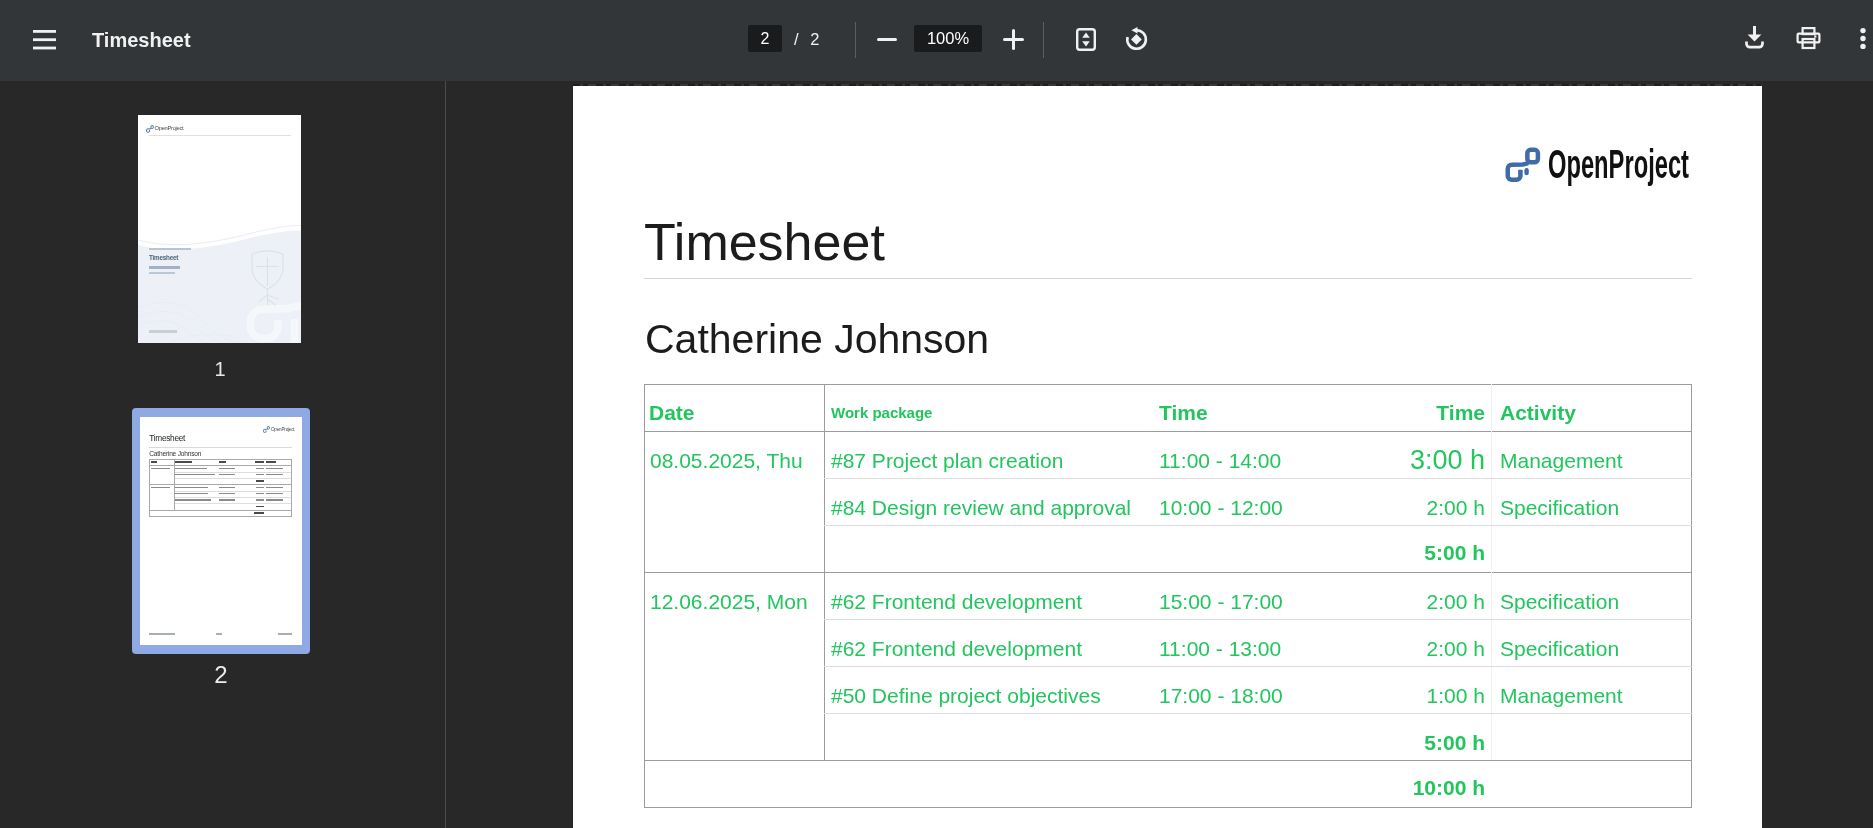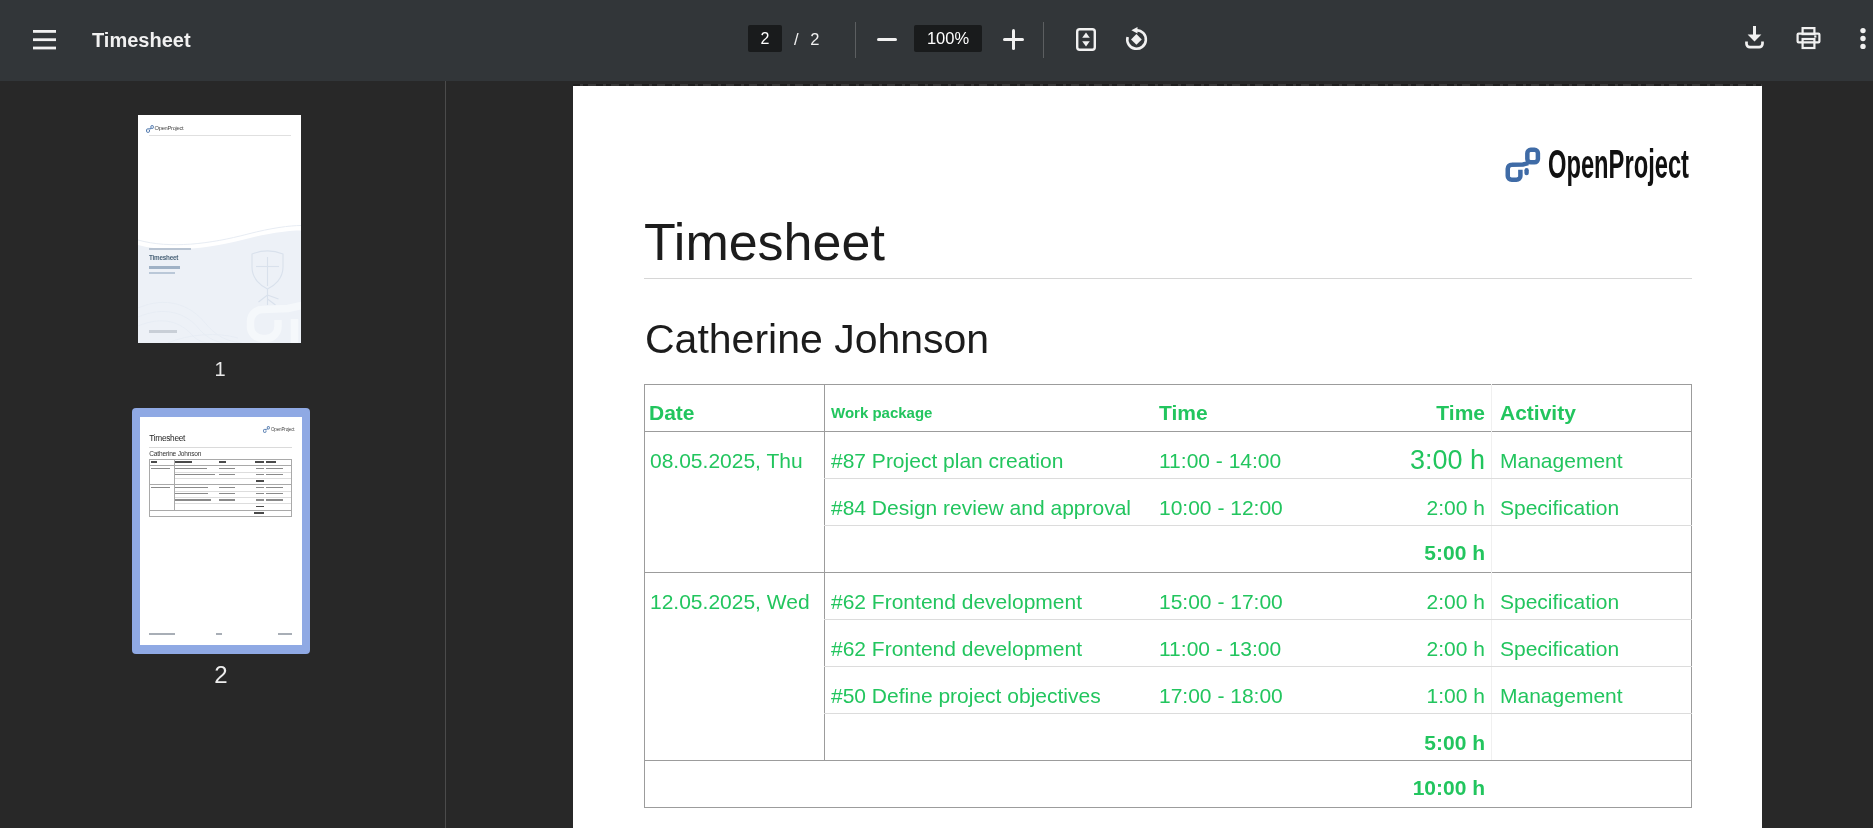--- a/index.html
+++ b/index.html
@@ -196,21 +196,21 @@
 <div class="txt" style="left:1285px;top:449.5px;width:200px;text-align:right;font-size:27px;line-height:21px;">3:00 h</div>
 <div class="txt" style="left:1500px;top:449.5px;font-size:21px;line-height:21px;">Management</div>
 
 <div class="txt" style="left:831px;top:496.5px;font-size:21px;line-height:21px;">#84 Design review and approval</div>
 <div class="txt" style="left:1159px;top:496.5px;font-size:21px;line-height:21px;">10:00 - 12:00</div>
 <div class="txt" style="left:1285px;top:496.5px;width:200px;text-align:right;font-size:21px;line-height:21px;">2:00 h</div>
 <div class="txt" style="left:1500px;top:496.5px;font-size:21px;line-height:21px;">Specification</div>
 
 <div class="txt" style="left:1285px;top:541.5px;width:200px;text-align:right;font-size:21px;line-height:21px;font-weight:bold;">5:00 h</div>
 
-<div class="txt" style="left:650px;top:590.5px;font-size:21px;line-height:21px;">12.05.2025, Wed</div>
+<div class="txt" style="left:650px;top:590.5px;font-size:21px;line-height:21px;">12.06.2025, Mon</div>
 <div class="txt" style="left:831px;top:590.5px;font-size:21px;line-height:21px;">#62 Frontend development</div>
 <div class="txt" style="left:1159px;top:590.5px;font-size:21px;line-height:21px;">15:00 - 17:00</div>
 <div class="txt" style="left:1285px;top:590.5px;width:200px;text-align:right;font-size:21px;line-height:21px;">2:00 h</div>
 <div class="txt" style="left:1500px;top:590.5px;font-size:21px;line-height:21px;">Specification</div>
 
 <div class="txt" style="left:831px;top:637.5px;font-size:21px;line-height:21px;">#62 Frontend development</div>
 <div class="txt" style="left:1159px;top:637.5px;font-size:21px;line-height:21px;">11:00 - 13:00</div>
 <div class="txt" style="left:1285px;top:637.5px;width:200px;text-align:right;font-size:21px;line-height:21px;">2:00 h</div>
 <div class="txt" style="left:1500px;top:637.5px;font-size:21px;line-height:21px;">Specification</div>
 

